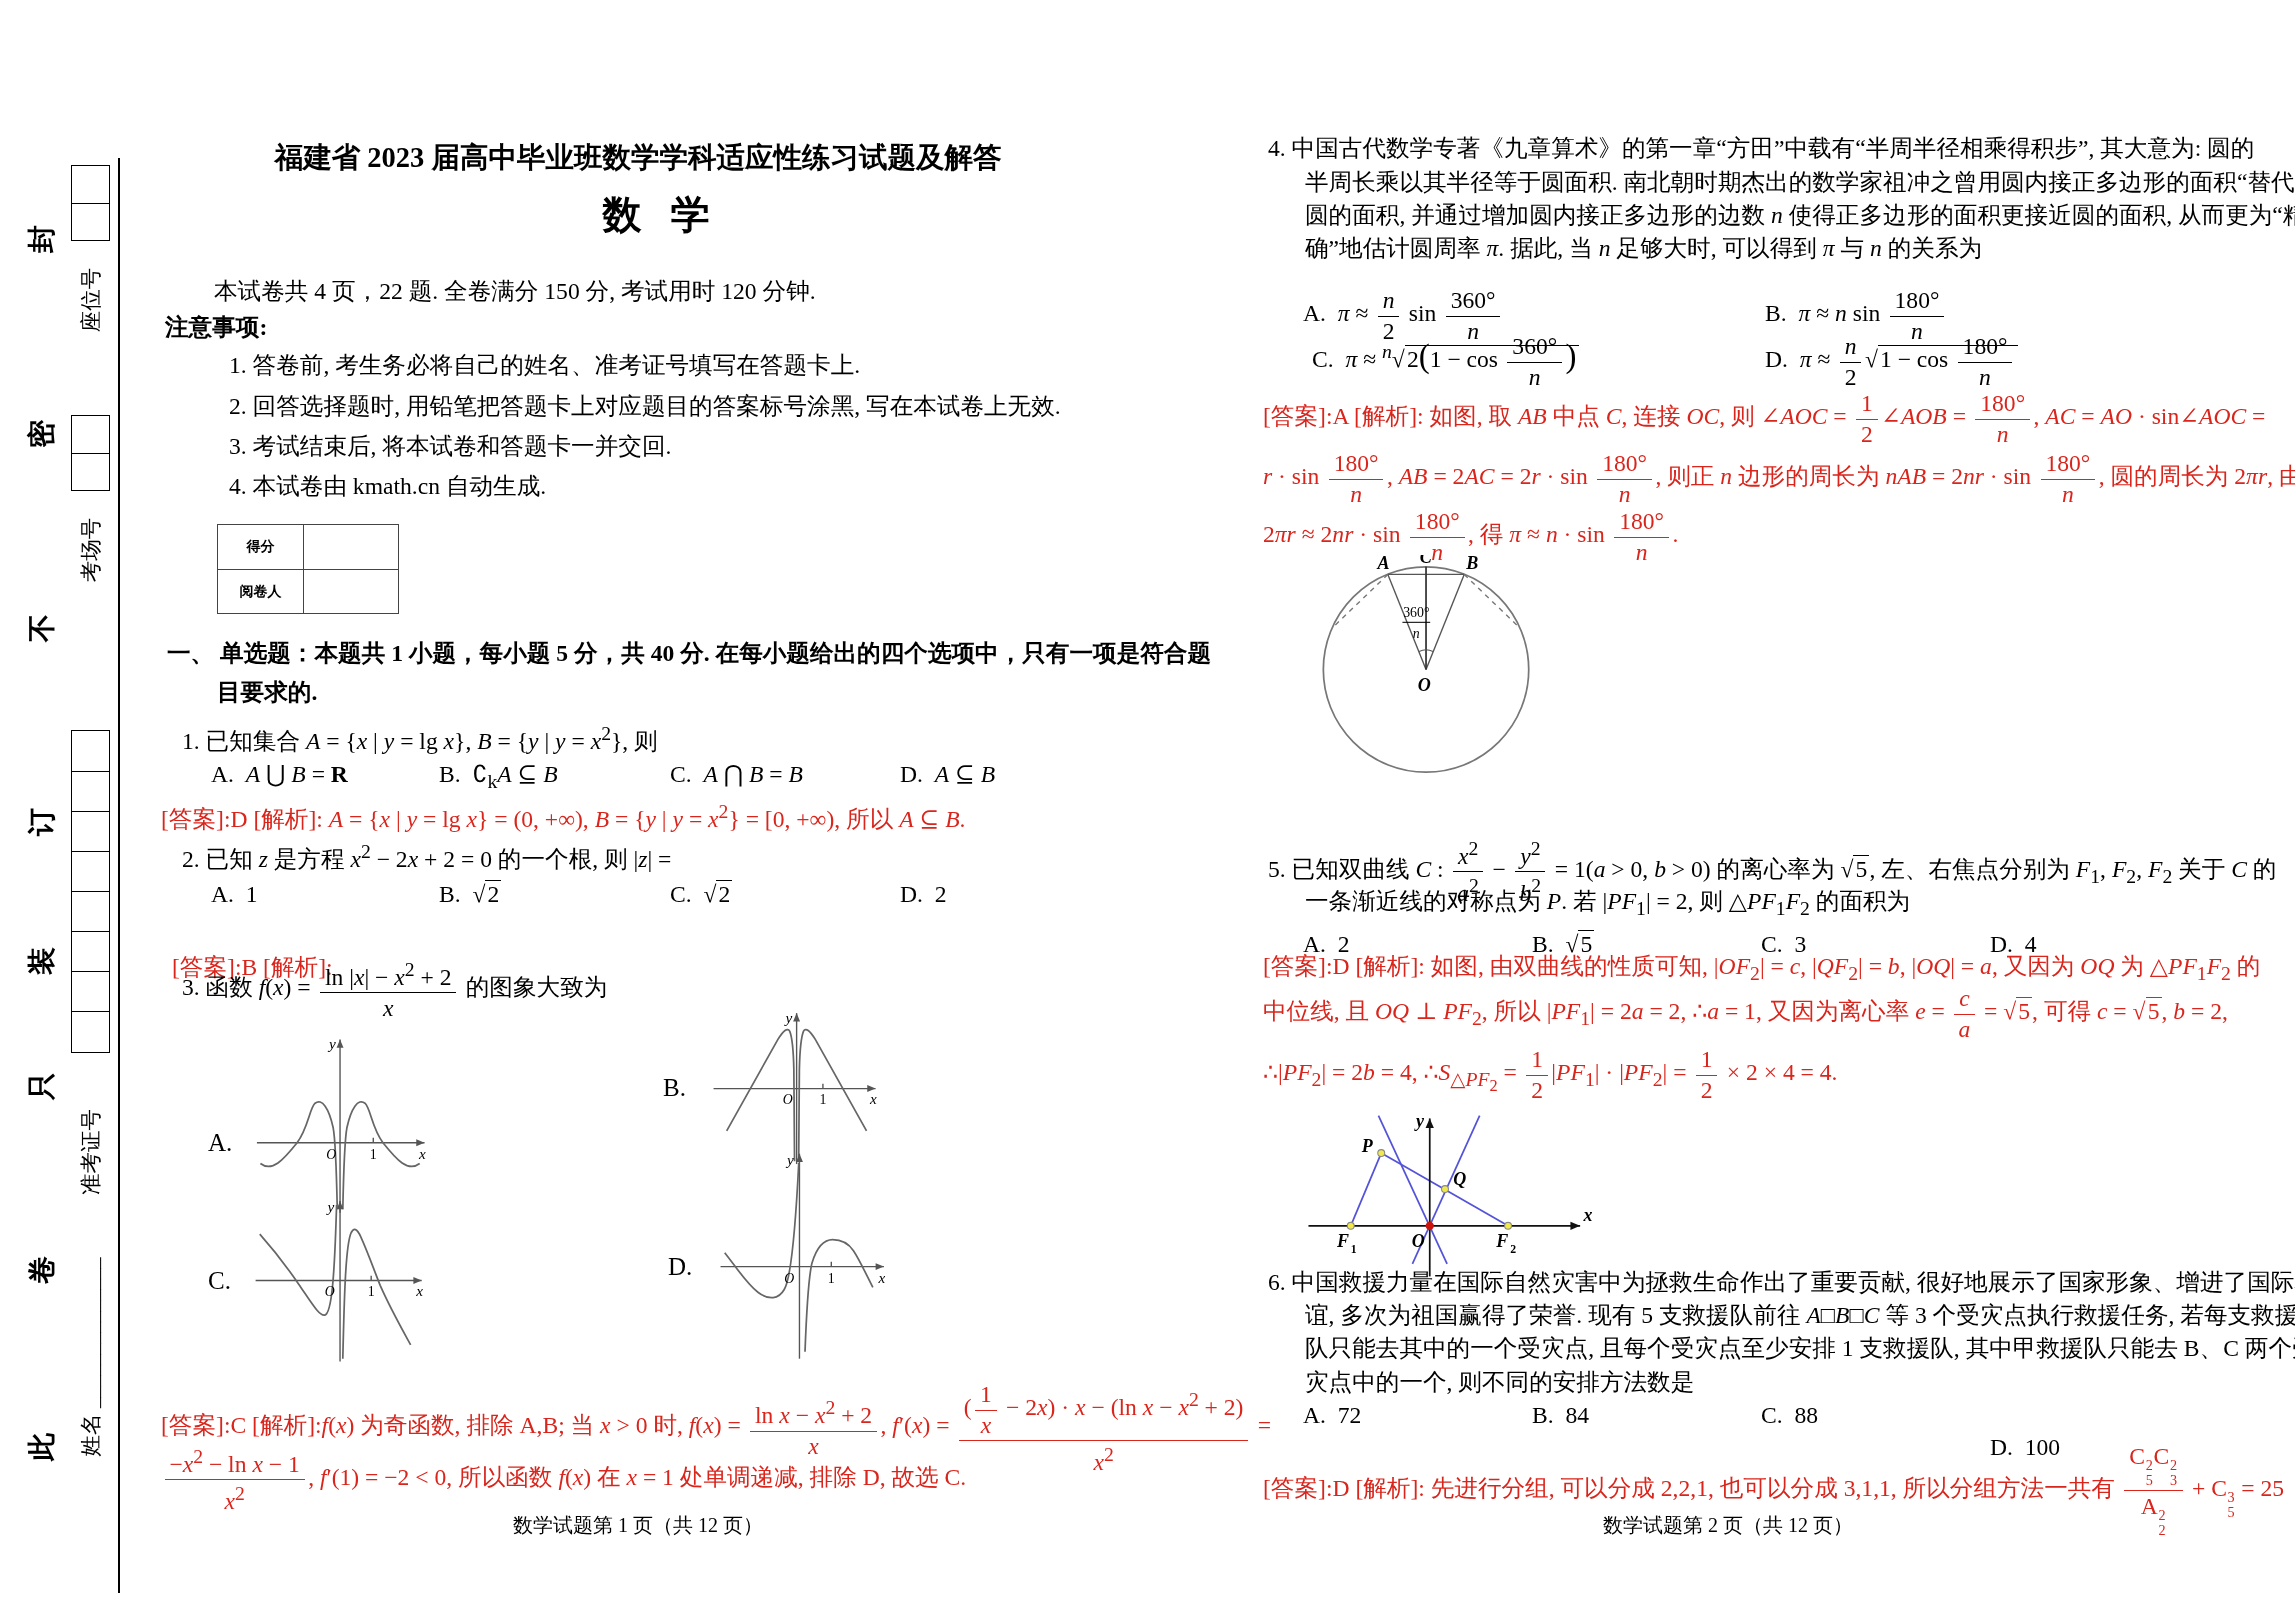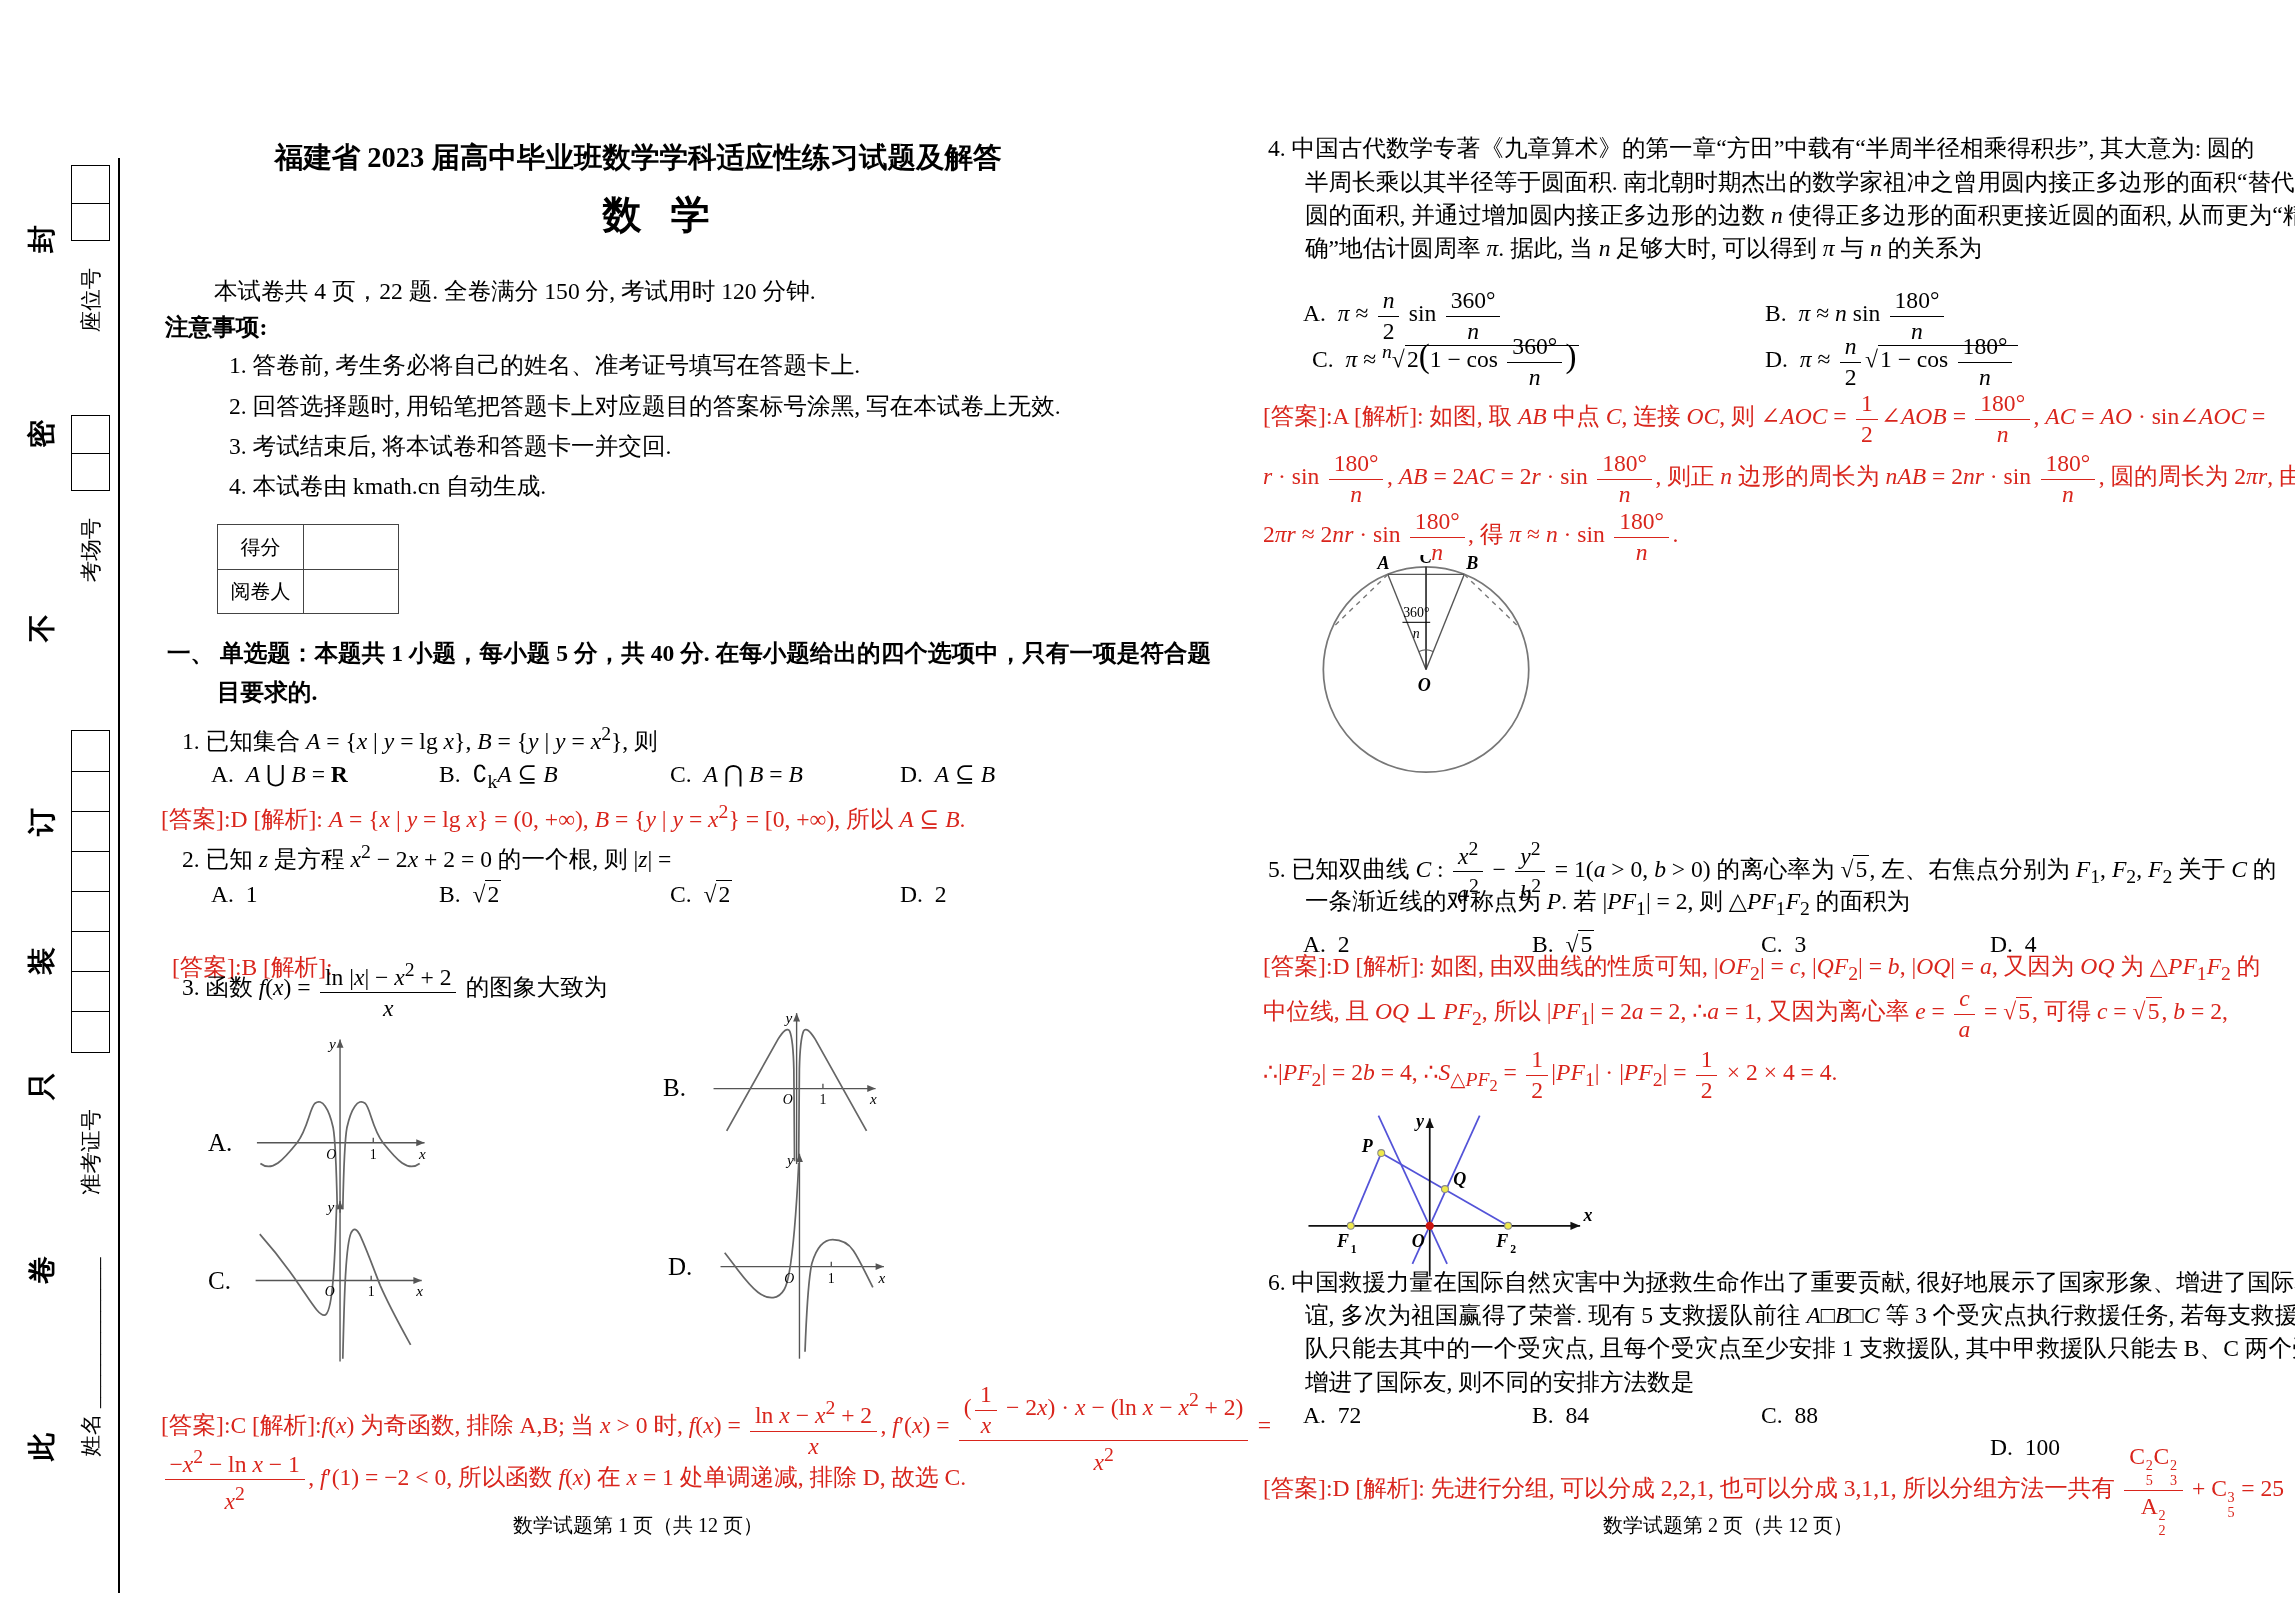--- a/index.html
+++ b/index.html
@@ -33,21 +33,21 @@
   .fold-line{position:absolute;left:118px;top:158px;width:2.1px;height:1435px;background:#000;}
   .cellbox{position:absolute;border:1.4px solid #000;box-sizing:border-box;}
   .cellbox .cell{box-sizing:border-box;border-top:0.7px solid #000;}
   .cellbox .cell:first-child{border-top:none;}
   
   .score{position:absolute;left:217px;top:524px;width:182px;height:90px;
          border:1.4px solid #444;box-sizing:border-box;}
   .score .row{display:flex;height:44px;box-sizing:border-box;}
   .score .row+.row{border-top:1.4px solid #444;}
   .score .lab{width:86px;border-right:1.4px solid #444;box-sizing:border-box;
-              display:flex;align-items:center;justify-content:center;font-size:20px;}
+              display:flex;align-items:center;justify-content:center;font-size:14px;font-weight:bold;}
   .score .val{flex:1;}
   svg text{font-family:"Liberation Serif","DejaVu Serif",serif;}
 </style>
 </head>
 <body>
 
 <div class="fold-line"></div>
 
 <div class="vtx fold-char" style="left:42px;top:239px;">封</div>
 <div class="vtx fold-char" style="left:42px;top:434px;">密</div>
@@ -319,21 +319,21 @@
   <text x="154" y="198" font-size="26" font-style="italic" font-weight="bold">O</text>
   <text x="276" y="198" font-size="26" font-style="italic" font-weight="bold">F</text>
   <text x="296" y="206" font-size="17" font-weight="bold">2</text>
   <text x="402" y="160" font-size="26" font-style="italic" font-weight="bold">x</text>
   <text x="160" y="24" font-size="26" font-style="italic" font-weight="bold">y</text>
 </svg>
 
 <div class="ln" style="left:1268px;top:1264px;">6. 中国救援力量在国际自然灾害中为拯救生命作出了重要贡献, 很好地展示了国家形象、增进了国际友</div>
 <div class="ln" style="left:1305px;top:1297px;">谊, 多次为祖国赢得了荣誉. 现有 5 支救援队前往 <i>A</i>□<i>B</i>□<i>C</i> 等 3 个受灾点执行救援任务, 若每支救援</div>
 <div class="ln" style="left:1305px;top:1330px;">队只能去其中的一个受灾点, 且每个受灾点至少安排 1 支救援队, 其中甲救援队只能去 B、C 两个受</div>
-<div class="ln" style="left:1305px;top:1364px;">增进了国际友, 则不同的安排方法数是</div>
+<div class="ln" style="left:1305px;top:1364px;">灾点中的一个, 则不同的安排方法数是</div>
 <div class="ln" style="left:1303px;top:1397px;">A.&nbsp;&nbsp;72</div>
 <div class="ln" style="left:1532px;top:1397px;">B.&nbsp;&nbsp;84</div>
 <div class="ln" style="left:1761px;top:1397px;">C.&nbsp;&nbsp;88</div>
 <div class="ln" style="left:1990px;top:1397px;margin-top:32px;">D.&nbsp;&nbsp;100</div>
 <div class="ln red" style="left:1263px;top:1443px;">[答案]:D [解析]: 先进行分组, 可以分成 2,2,1, 也可以分成 3,1,1, 所以分组方法一共有 <span class="f">
       <span class="n">C<span class="ss">
           <span>2</span>
           <span>5</span>
         </span>C<span class="ss">
           <span>2</span>

